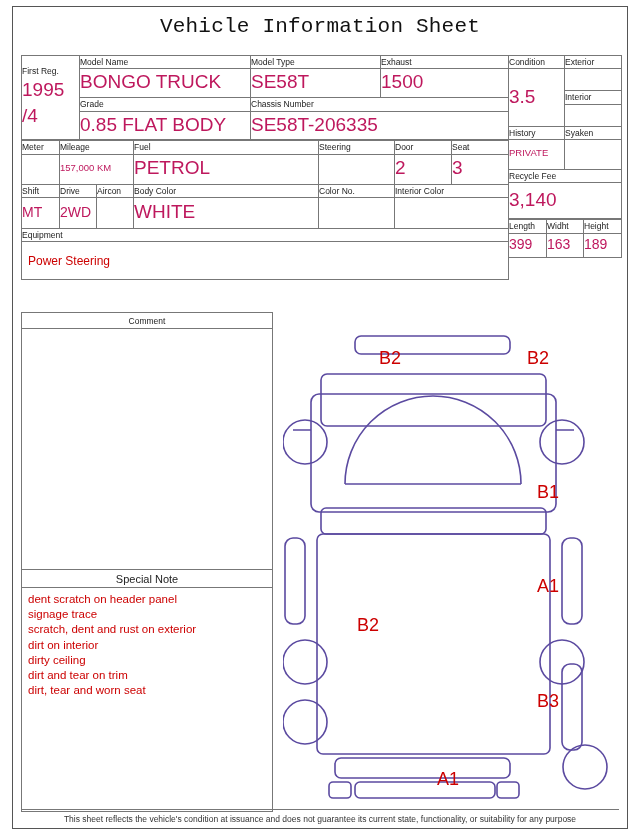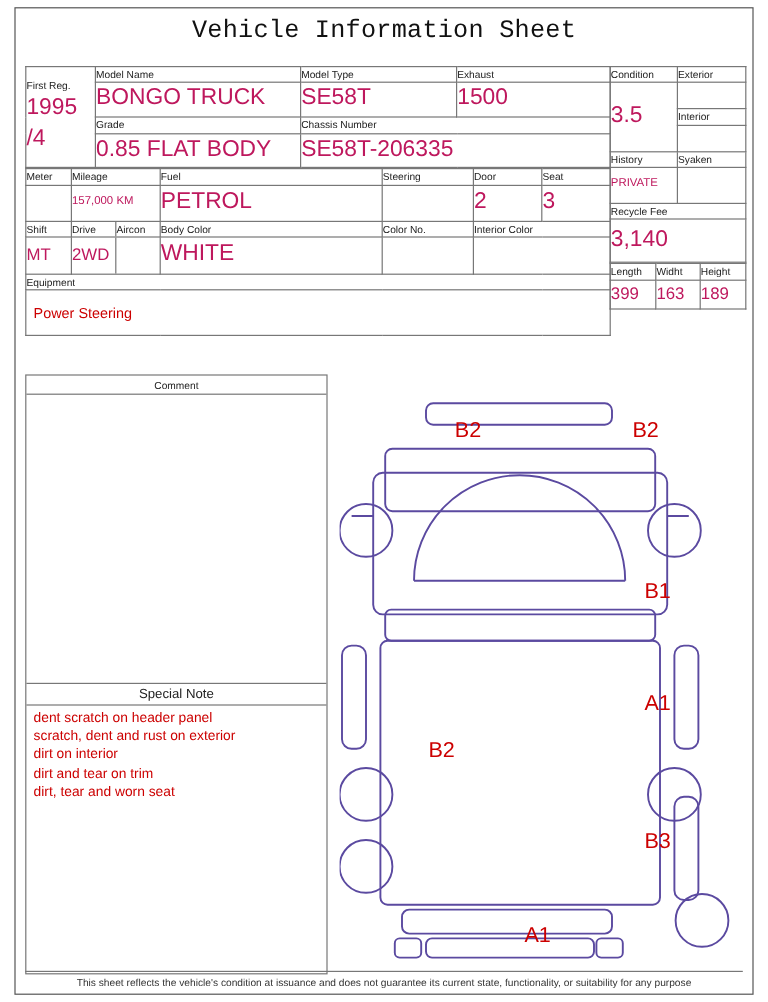--- a/index.html
+++ b/index.html
@@ -397,22 +397,24 @@
   </div>
 
   <div class="lower">
 
     <div class="comment-box">
       <div class="comment-head">Comment</div>
       <div class="comment-body"></div>
       <div class="special-head">Special Note</div>
       <div class="special-list">
         <div>dent scratch on header panel</div>
+        <div>signage trace</div>
         <div>scratch, dent and rust on exterior</div>
         <div>dirt on interior</div>
+        <div>dirty ceiling</div>
         <div>dirt and tear on trim</div>
         <div>dirt, tear and worn seat</div>
       </div>
     </div>
 
     <div class="diagram">
       <svg width="338" height="500" viewBox="0 0 338 500">
         <g fill="none" stroke="#5b4aa0" stroke-width="1.6">
 
           <rect x="72" y="24" width="155" height="18" rx="6"></rect>

